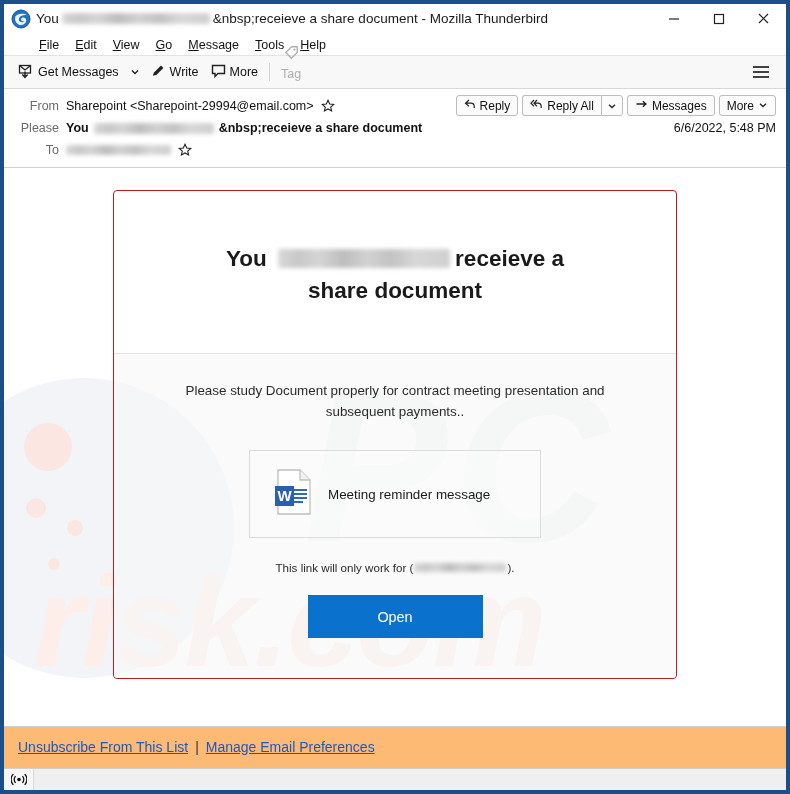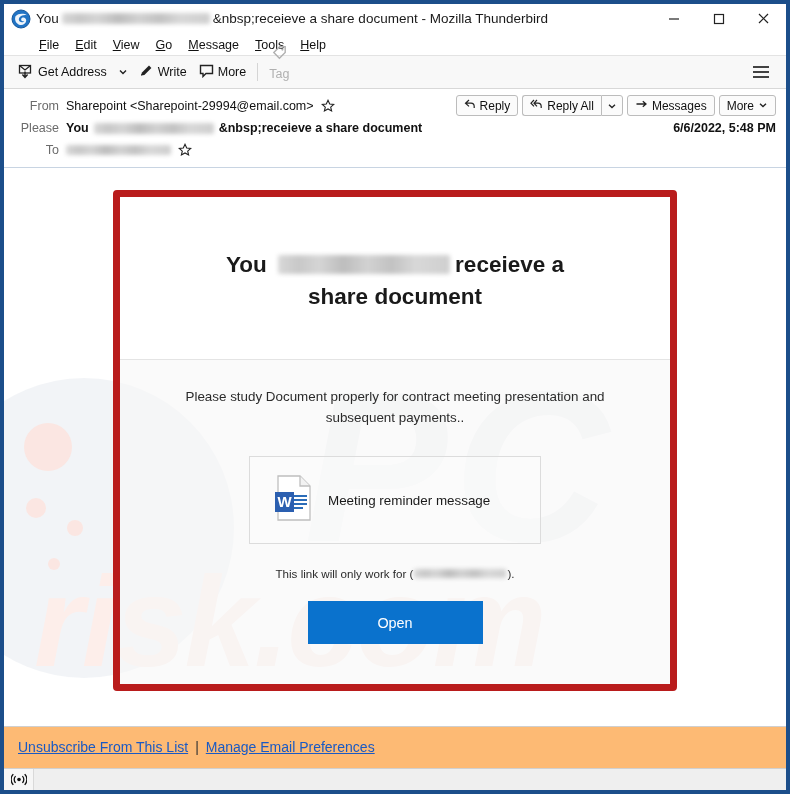--- a/index.html
+++ b/index.html
@@ -101,21 +101,21 @@
   .act-btn {
     display: flex; align-items: center; gap: 4px;
     border: 1px solid #bcbcbc; border-radius: 3px;
     background: #fbfbfb; padding: 2px 7px;
     font-size: 12px; color: #111; white-space: nowrap;
     height: 21px;
   }
   .act-group { display: flex; }
   .act-group .act-btn:first-child { border-top-right-radius:0; border-bottom-right-radius:0; border-right: none;}
   .act-group .act-btn.caret-only { border-top-left-radius:0; border-bottom-left-radius:0; padding: 2px 5px;}
-  #msg-date { margin-left: auto; color: #111; font-size: 12.5px; font-weight: bold; }
+  #msg-date { margin-left: auto; color: #111; font-size: 12.5px; font-weight: normal; }
 
   
   #body-pane {
     flex: 1 1 auto;
     background: #ffffff;
     position: relative;
     overflow: hidden;
   }
   
   #wm-layer { position: absolute; inset: 0; overflow: hidden; pointer-events: none; }
@@ -137,21 +137,21 @@
     font-size: 128px; font-weight: bold; font-style: italic;
     color: #fdeeea; letter-spacing: -2px;
     font-family: "Liberation Sans", sans-serif;
     white-space: nowrap;
   }
 
   #email-card {
     position: relative;
     margin: 22px auto 0 auto;
     width: 564px;
-    border: 7px solid #b91c1c;
+    border: 1px solid #b91c1c;
     border-radius: 4px;
     background: transparent;
     overflow: hidden;
   }
   #card-top {
     padding: 52px 44px 46px 44px;
     text-align: center;
     border-bottom: 1px solid #e4e4e4;
   }
   #card-heading {
@@ -267,21 +267,21 @@
 
     <div id="toolbar">
       <div class="tb-btn">
         <span>
           <svg width="16" height="16" viewBox="0 0 16 16">
             <rect x="1.5" y="2.5" width="11" height="7.5" fill="none" stroke="#222" stroke-width="1.3"></rect>
             <path d="M1.5 2.5 L7 7 L12.5 2.5" fill="none" stroke="#222" stroke-width="1.3"></path>
             <path d="M7 8.5 L7 14 M4.4 11.6 L7 14.4 L9.6 11.6" fill="none" stroke="#222" stroke-width="1.5"></path>
           </svg>
         </span>
-        <span>Get Address</span>
+        <span>Get Messages</span>
       </div>
       <div class="tb-caret">
         <svg width="10" height="10" viewBox="0 0 10 10">
             <path d="M2 3.5 L5 6.5 L8 3.5" fill="none" stroke="#222" stroke-width="1.4"></path>
           </svg>
       </div>
       <div class="tb-btn">
         <span>
           <svg width="15" height="15" viewBox="0 0 15 15">
             <path d="M2 12.5 L3 9.6 L10 2.6 L12.4 5 L5.4 12 Z" fill="#222"></path>

